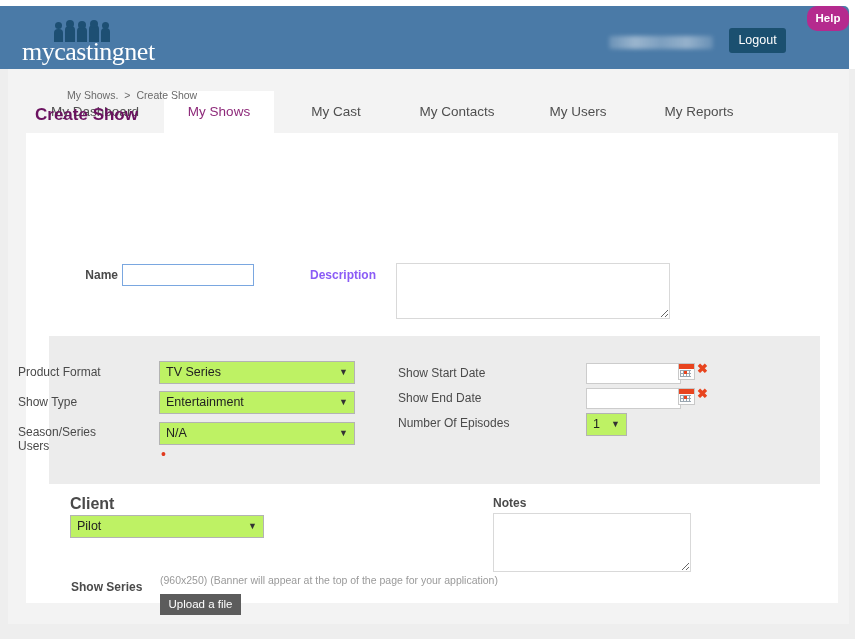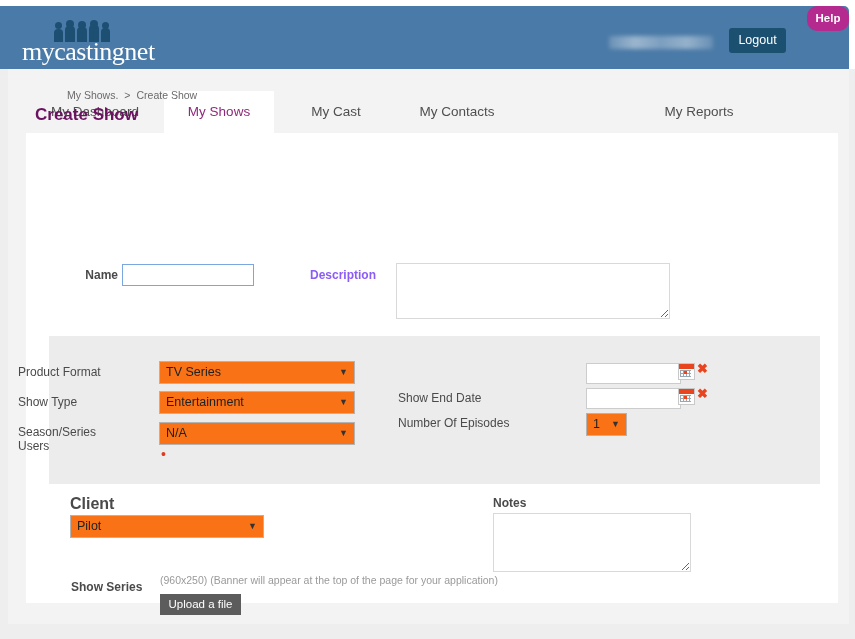--- a/index.html
+++ b/index.html
@@ -240,21 +240,21 @@
   }
   .g-label {
     position: absolute;
     font-size: 12px;
     font-weight: normal;
     color: #4a4a4a;
   }
   .g-select {
     position: absolute;
     height: 21px;
-    background: #f97316;
+    background: #bef264;
     border: 1px solid #b3b3b3;
     font-family: "Liberation Sans", sans-serif;
     font-size: 12.5px;
     color: #222;
   }
   .sel-text {
     position: absolute;
     left: 6px;
     top: 0;
     line-height: 21px;
@@ -426,20 +426,21 @@
   </div>
 </div>
 
 <div id="page-panel">
 
   <div id="tabs">
     <div class="tab" style="left:0px;   width:138px;">My Dashboard</div>
     <div class="tab active" style="left:138px; width:110px;">My Shows</div>
     <div class="tab" style="left:262px; width:96px;">My Cast</div>
     <div class="tab" style="left:372px; width:118px;">My Contacts</div>
+    <div class="tab" style="left:500px; width:104px;">My Users</div>
     <div class="tab" style="left:614px; width:118px;">My Reports</div>
   </div>
 
   <div id="content-card"></div>
 
   <div id="breadcrumb">
     <span class="crumb-link">My Shows.</span><span class="sep">&gt;</span><span>Create Show</span>
   </div>
   <div id="page-title">Create Show</div>
 
@@ -464,20 +465,21 @@
   </div>
 
   <div class="g-label" style="left:10px; top:356px; width:125px;">Season/Series</div>
   <div class="g-label" style="left:10px; top:370px; width:125px;">Users</div>
   <div class="g-select" style="left:151px; top:353px; width:194px;">
     <span class="sel-text">N/A</span>
     <span class="sel-arrow">▼</span>
   </div>
   <div class="req-star" style="left:153px; top:382px;">•</div>
 
+  <div class="g-label" style="left:390px; top:297px; width:170px;">Show Start Date</div>
   <input class="g-input" style="left: 578px; top: 294px; width: 85px;" type="text" value="">
   <div class="cal-icon" style="left:670px; top:294px;">
     <div class="cal-top"></div>
       <div class="cal-grid"></div>
       <div class="cal-dot"></div>
   </div>
   <div class="clear-icon" style="left:689px; top:294px;">✖</div>
 
   <div class="g-label" style="left:390px; top:322px; width:170px;">Show End Date</div>
   <input class="g-input" style="left: 578px; top: 319px; width: 85px;" type="text" value="">

